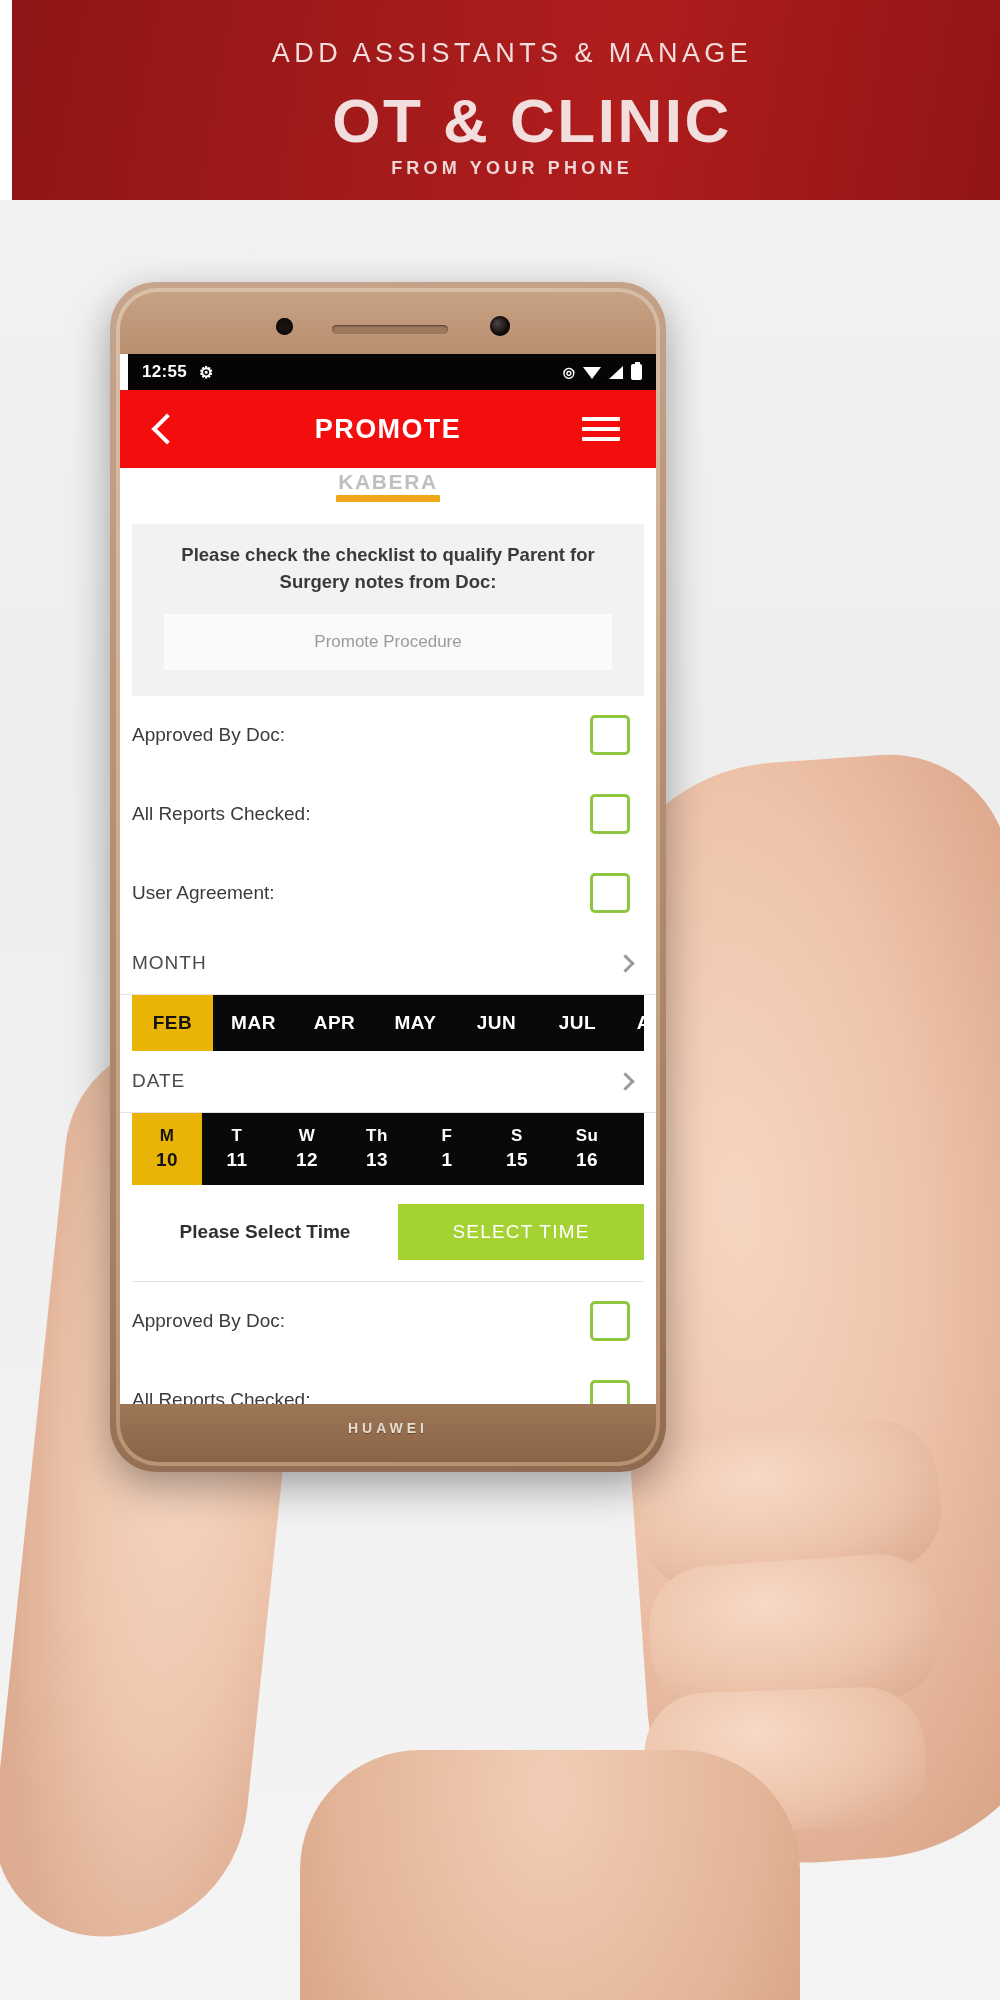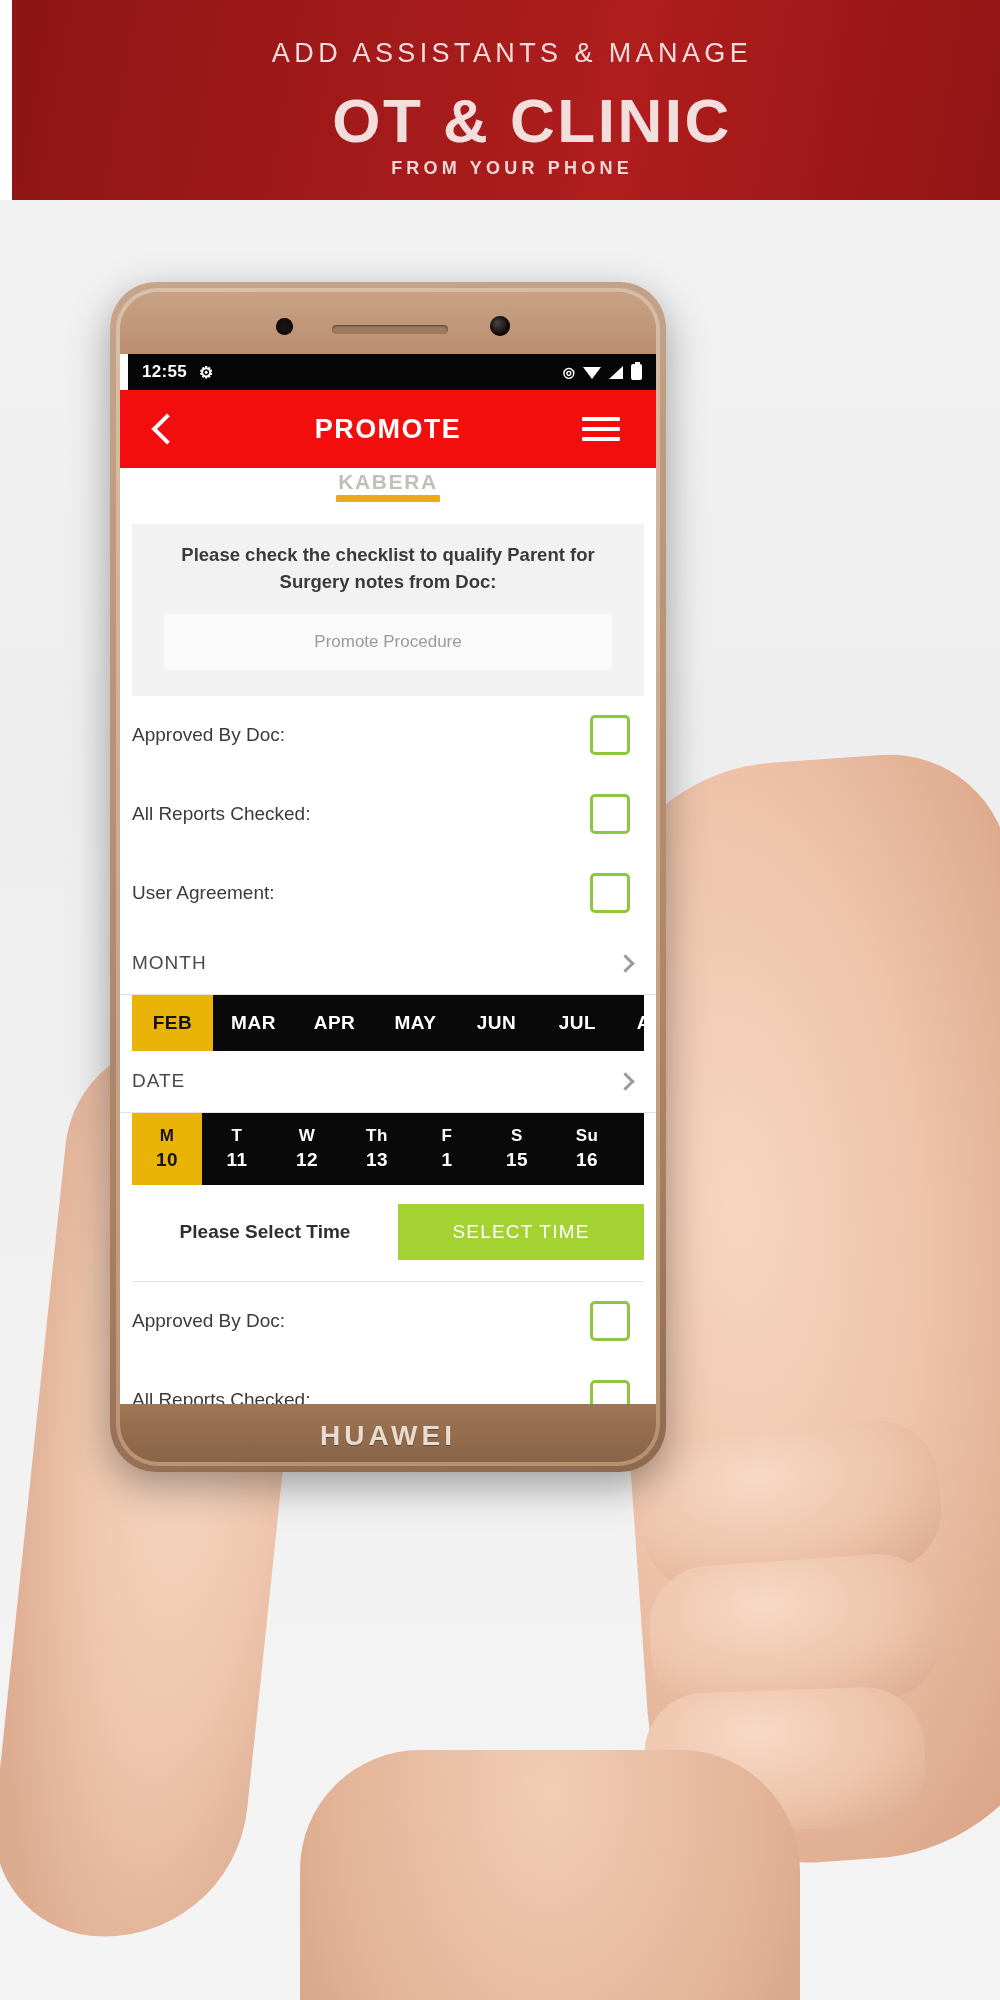--- a/index.html
+++ b/index.html
@@ -112,21 +112,21 @@
   .screen{
     flex:1; background:#ffffff; overflow:hidden; position:relative;
     display:flex; flex-direction:column;
   }
   .phone-bottom{
     flex:0 0 58px; position:relative;
     background:linear-gradient(180deg,#9d7655,#8a6447);
   }
   .huawei{
     position:absolute; left:0; right:0; top:16px; text-align:center;
-    color:#e8dcd1; font-size:28px; font-weight:bold; letter-spacing:4px;
+    color:#e8dcd1; font-size:14px; font-weight:bold; letter-spacing:4px;
     text-shadow:0 1px 1px rgba(0,0,0,0.35);
   }
 
   
   .statusbar{
     flex:0 0 36px; background:#050505; color:#fff;
     display:flex; align-items:center; padding:0 14px;
     font-size:17px; font-weight:bold;margin-left:8px;
   }
   .sb-time{ letter-spacing:0.3px; }

